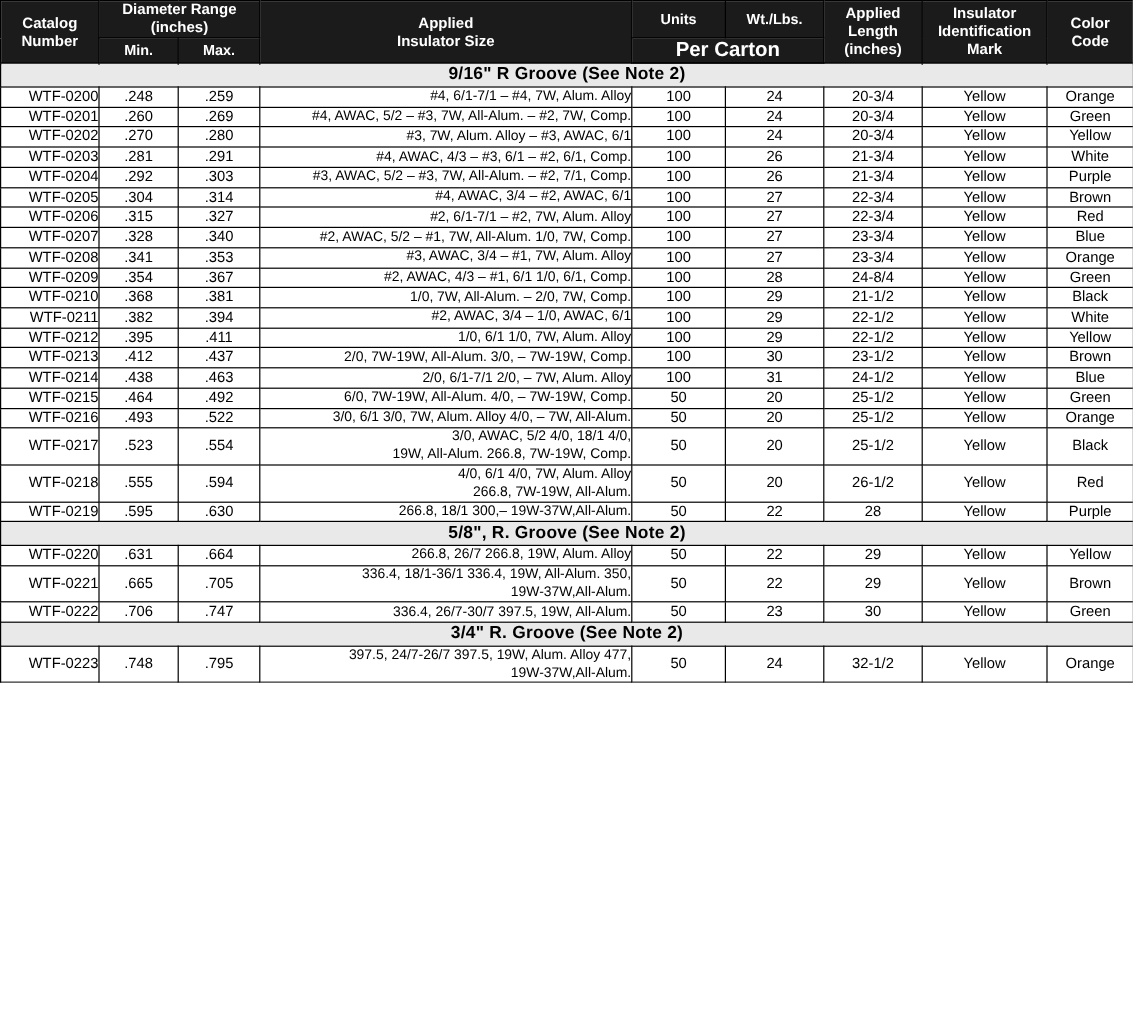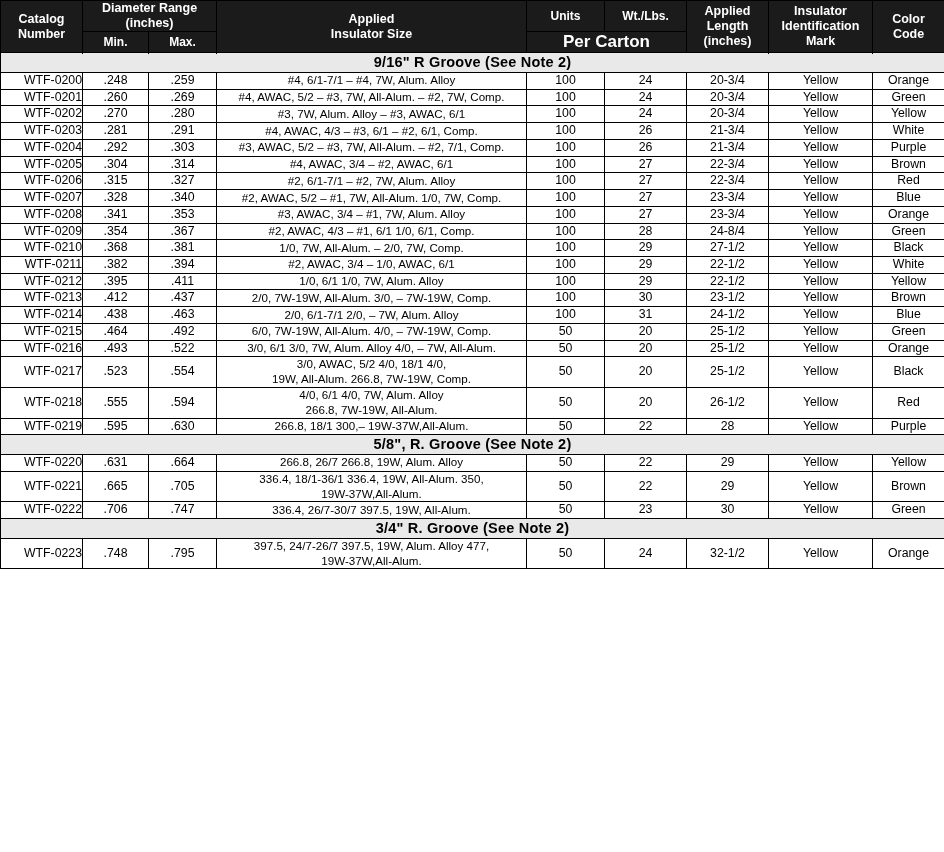--- a/index.html
+++ b/index.html
@@ -57,20 +57,21 @@
   }
   td.catalog {
     text-align: right;
     padding-left: 8px;
     font-size: 12.3px;
   }
   td.nominal {
     font-size: 11.6px;
     padding-left: 5px;
     padding-right: 5px;
+    text-align: right;
   }
   
   col.c-catalog { width: 82px; }
   col.c-min     { width: 66px; }
   col.c-max     { width: 68px; }
   col.c-nominal { width: 310px; }
   col.c-units   { width: 78px; }
   col.c-wt      { width: 82px; }
   col.c-applied { width: 82px; }
   col.c-insul   { width: 104px; }
@@ -251,21 +252,21 @@
         <td>Yellow</td>
         <td>Green</td>
       </tr>
       <tr>
         <td class="catalog">WTF-0210</td>
         <td>.368</td>
         <td>.381</td>
         <td class="nominal">1/0, 7W, All-Alum. – 2/0, 7W, Comp.</td>
         <td>100</td>
         <td>29</td>
-        <td>27-1/2</td>
+        <td>21-1/2</td>
         <td>Yellow</td>
         <td>Black</td>
       </tr>
       <tr>
         <td class="catalog">WTF-0211</td>
         <td>.382</td>
         <td>.394</td>
         <td class="nominal">#2, AWAC, 3/4 – 1/0, AWAC, 6/1</td>
         <td>100</td>
         <td>29</td>

